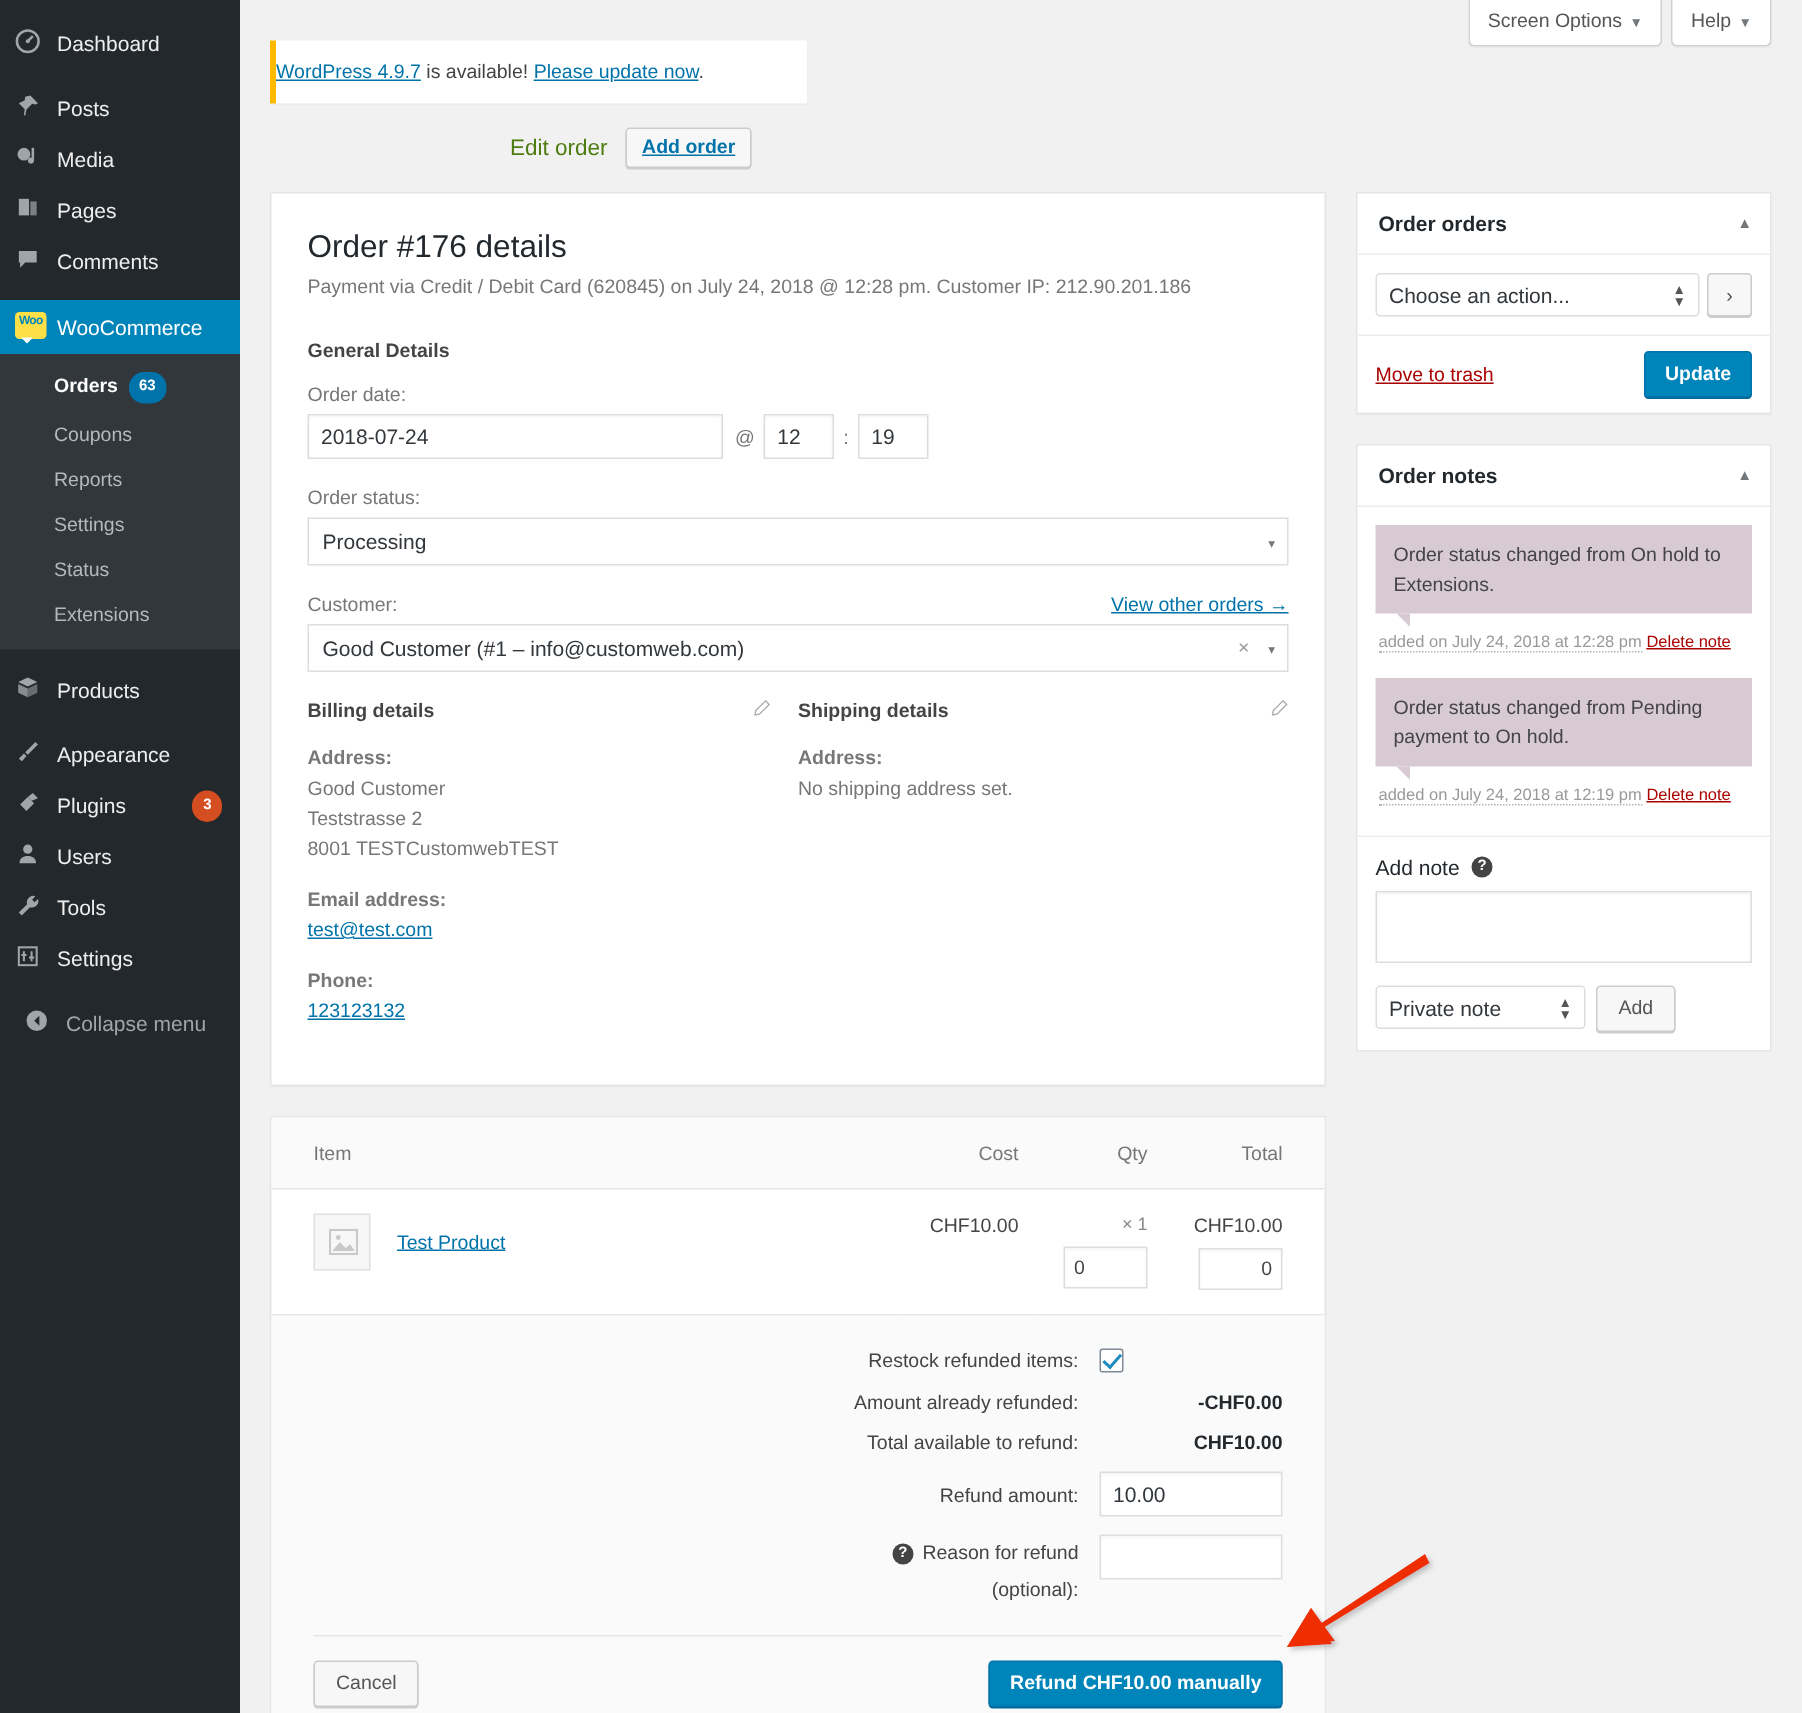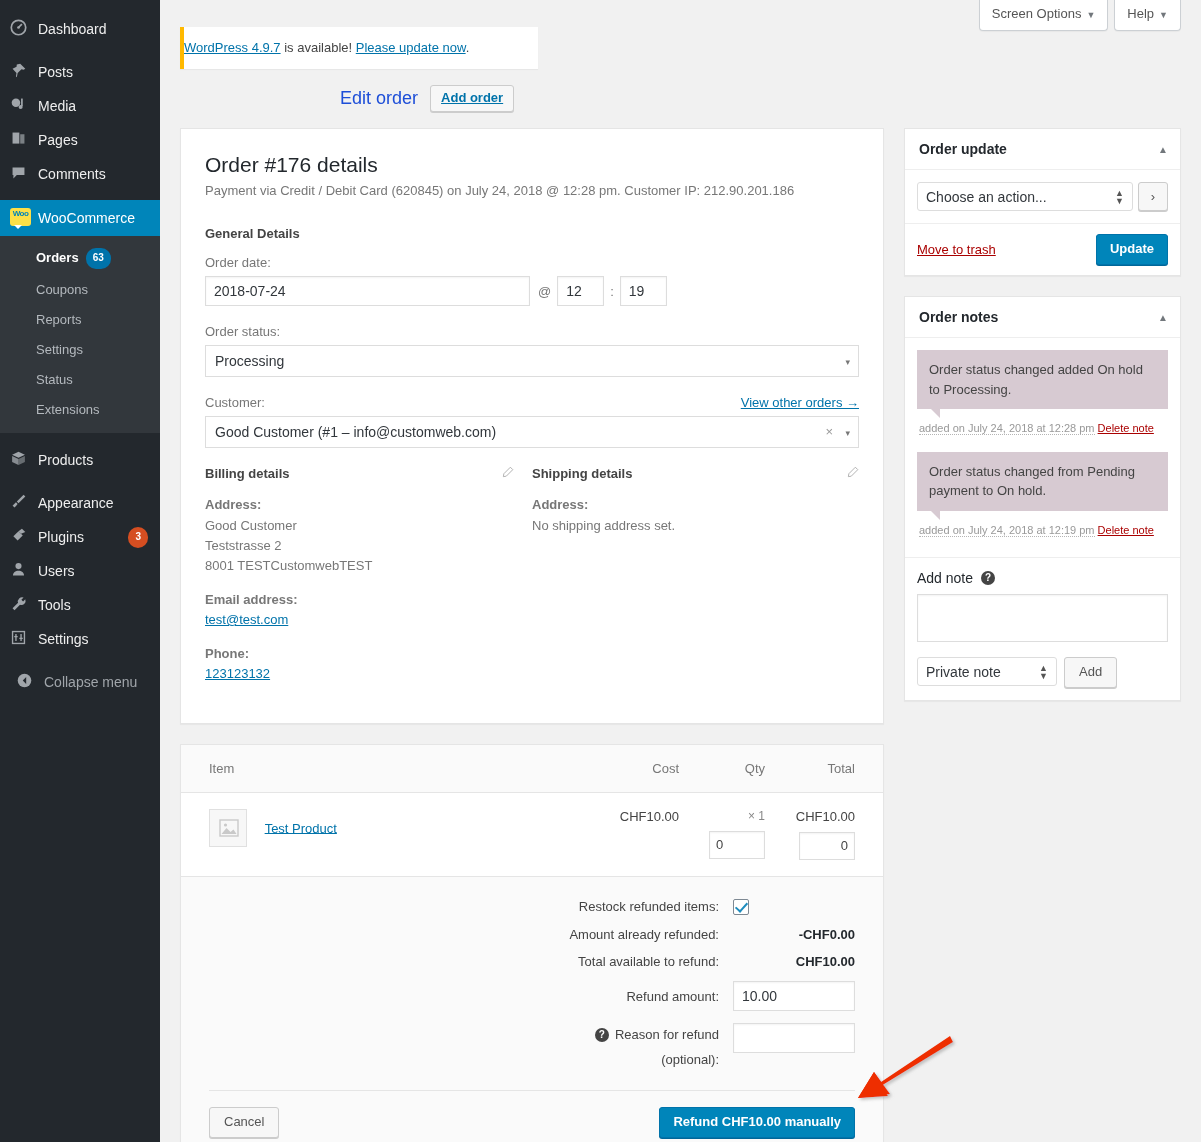--- a/index.html
+++ b/index.html
@@ -94,21 +94,21 @@
     background: #fff; border-left: 4px solid #ffb900;
     box-shadow: 0 1px 1px rgba(0,0,0,.04);
     padding: 11px 0; font-size: 13px; line-height: 1.5;
   }
 
   .page-head {
     position: absolute; left: 180px; top: 84px;
     display: flex; align-items: center;
   }
   .page-title {
-    font-size: 18px; font-weight: 400; color: #1d4ed8;
+    font-size: 15px; font-weight: 400; color: #4d7c0f;
     line-height: 29px; margin: 0; padding: 0;
   }
   .page-title-action {
     margin-left: 12px; background: #f7f7f7;
     border: 1px solid #ccc; border-radius: 3px;
     color: #0073aa; font-size: 13px; font-weight: bold;
     padding: 4px 10px 5px; cursor: pointer; line-height: 16px;
     box-shadow: 0 1px 0 #ccc;
   }
 
@@ -128,21 +128,21 @@
   .f-label { display: block; font-size: 13px; color: #777; margin: 0 0 6px; }
   .row-date { display: flex; align-items: center; margin-bottom: 18px; }
   input.txt, select.sel {
     font-family: "Liberation Sans", sans-serif;
     font-size: 14px; color: #32373c;
     border: 1px solid #ddd; border-radius: 0;
     background: #fff; padding: 5px 8px; height: 30px; line-height: 18px;
     box-shadow: inset 0 1px 2px rgba(0,0,0,.05);
     outline: none;
   }
-  .date-input { width: 325px; }
+  .date-input { width: 277px; }
   .hour-input, .min-input { width: 47px; margin-left: 6px; }
   .at-sign { margin-left: 8px; font-size: 13px; color: #777; }
   .colon { margin-left: 6px; font-size: 13px; color: #777; }
 
   .select-wrap { position: relative; width: 100%; margin-bottom: 18px; }
   .select-box {
     width: 100%; height: 32px; border: 1px solid #ddd; background: #fff;
     display: flex; align-items: center; padding: 0 28px 0 9px;
     font-size: 14px; color: #32373c; cursor: pointer;
   }
@@ -628,21 +628,21 @@
           </div>
         </div>
       </div>
     </div>
   </div>
 
   <div id="post-body-side">
 
     <div class="postbox">
       <h2 class="hndle">
-        <span>Order update</span>
+        <span>Order orders</span>
         <span class="toggle-ind">▲</span>
       </h2>
       <div class="pbox-inner">
         <div class="action-row">
           <div class="sel-native">
             <span>Choose an action...</span>
             <span class="spin">▲<br>▼</span>
           </div>
           <div class="icon-btn">›</div>
         </div>
@@ -653,21 +653,21 @@
       </div>
     </div>
 
     <div class="postbox" style="margin-top:20px">
       <h2 class="hndle">
         <span>Order notes</span>
         <span class="toggle-ind">▲</span>
       </h2>
       <ul class="note-list">
         <li class="note-li">
-          <div class="note-bubble">Order status changed added On hold to Processing.</div>
+          <div class="note-bubble">Order status changed from On hold to Extensions.</div>
           <div class="note-meta">
             <span class="when">added on July 24, 2018 at 12:28 pm</span>
             <a class="del">Delete note</a>
           </div>
         </li>
         <li class="note-li">
           <div class="note-bubble">Order status changed from Pending payment to On hold.</div>
           <div class="note-meta">
             <span class="when">added on July 24, 2018 at 12:19 pm</span>
             <a class="del">Delete note</a>

